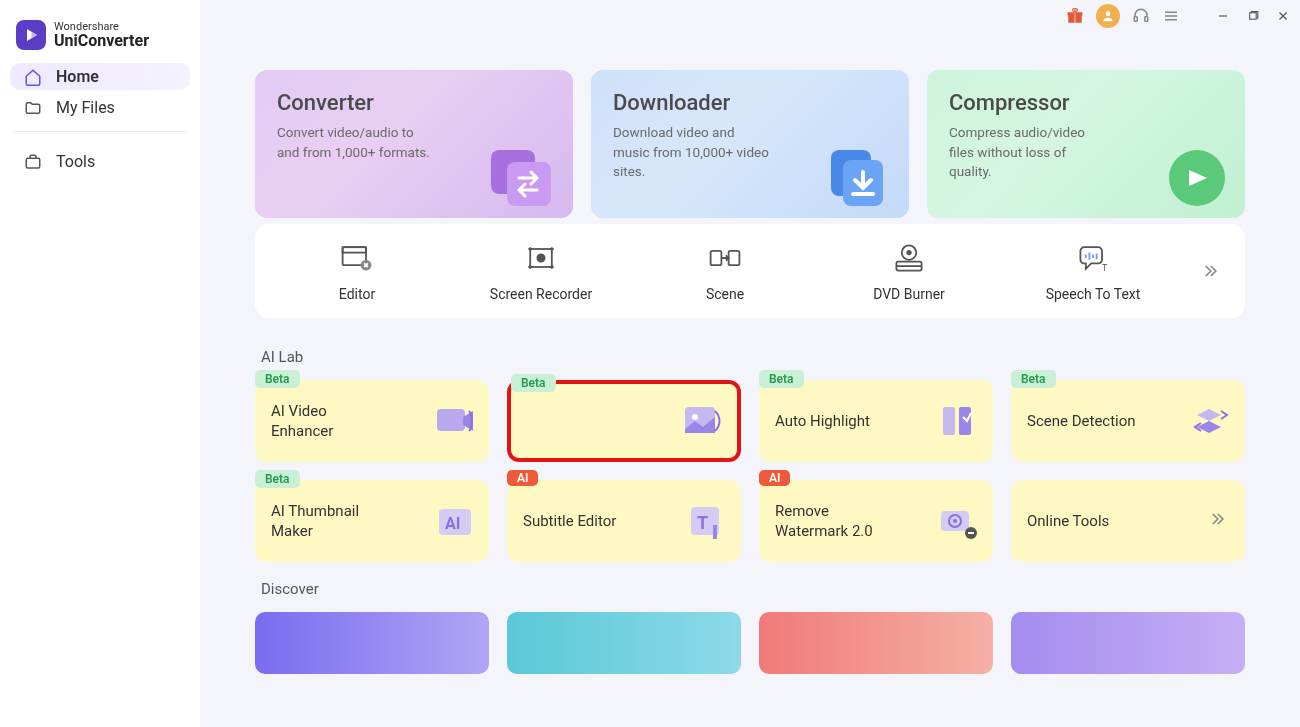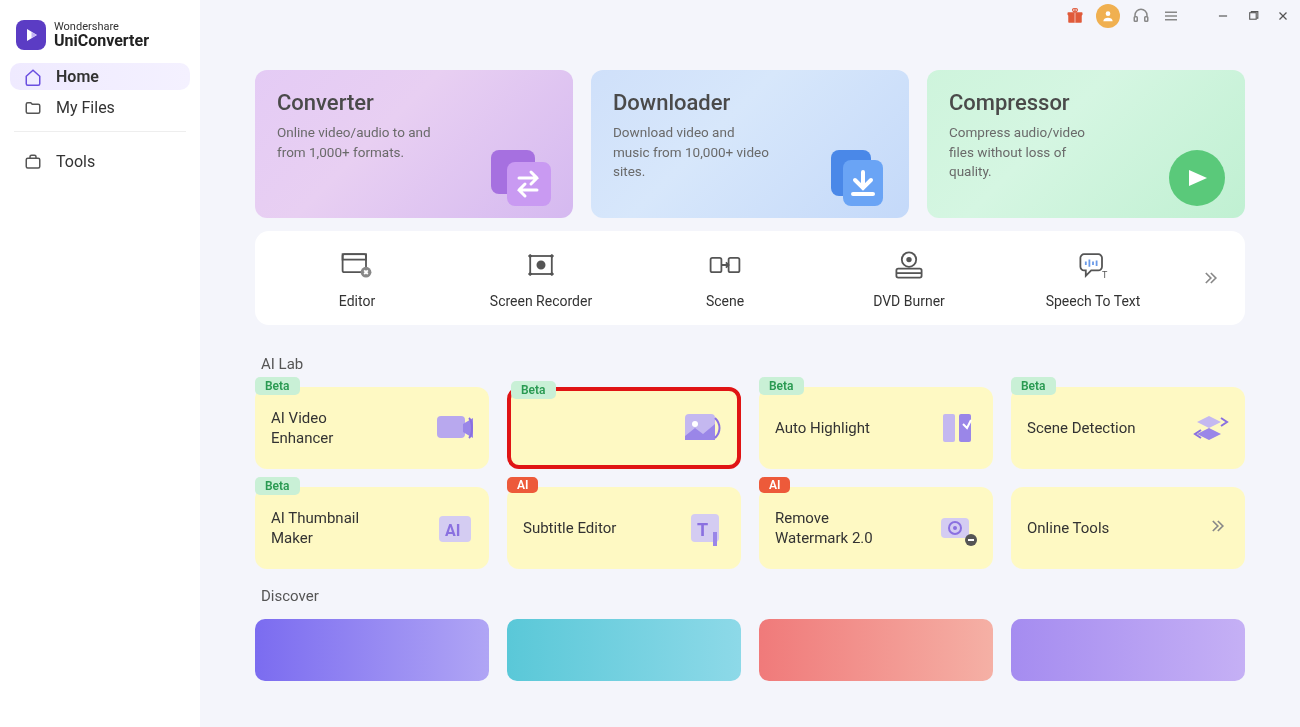--- a/index.html
+++ b/index.html
@@ -23,21 +23,21 @@
     .content { flex: 1; position: relative; display: flex; flex-direction: column; }
     .topbar { position: absolute; top: 4px; right: 8px; display: flex; align-items: center; gap: 12px; }
     .top-icon { width: 18px; height: 18px; display: flex; align-items: center; justify-content: center; color: #888; cursor: pointer; }
     .avatar-circle { width: 24px; height: 24px; border-radius: 50%; background: #f0b050; display: flex; align-items: center; justify-content: center; }
     .win-btn { width: 18px; height: 18px; display: flex; align-items: center; justify-content: center; color: #555; cursor: pointer; font-size: 16px; }
     
     
     .main { padding: 70px 55px 0 55px; overflow: hidden; }
     
     
-    .hero-row { display: flex; gap: 18px; margin-bottom: 13px; }
+    .hero-row { display: flex; gap: 18px; margin-bottom: 6px; }
     .hero-card { flex: 1; height: 148px; border-radius: 12px; padding: 20px 22px; position: relative; overflow: hidden; cursor: pointer; }
     .hero-title { font-size: 22px; font-weight: 500; color: #4a4a4a; margin-bottom: 8px; }
     .hero-desc { font-size: 13.5px; color: #6a6a6a; line-height: 1.45; max-width: 160px; }
     .hero-card.c1 { background: linear-gradient(135deg, #e4cbf5, #e8cff2 40%, #d5b9f0); }
     .hero-card.c2 { background: linear-gradient(135deg, #cfe0fa, #d7e7fb 40%, #c4d9f9); }
     .hero-card.c3 { background: linear-gradient(135deg, #cef4dc, #d5f6e2 40%, #c0f0d2); }
     .hero-ico { position: absolute; right: 12px; bottom: 6px; width: 80px; height: 80px; }
     
     
     .tool-strip { display: flex; background: #fff; border-radius: 14px; padding: 16px 10px; margin-bottom: 30px; align-items: center; }
@@ -151,21 +151,21 @@
           <line x1="6" y1="6" x2="18" y2="18"></line>
           <line x1="6" y1="18" x2="18" y2="6"></line>
         </svg>
     </span>
   </div>
 
   <div class="main">
     <div class="hero-row">
       <div class="hero-card c1">
         <div class="hero-title">Converter</div>
-        <div class="hero-desc">Online video/audio to and from 1,000+ formats.</div>
+        <div class="hero-desc">Convert video/audio to and from 1,000+ formats.</div>
         <svg class="hero-ico" viewBox="0 0 80 80">
             <rect x="10" y="18" width="44" height="44" rx="8" fill="#a670e0"></rect>
             <rect x="26" y="30" width="44" height="44" rx="8" fill="#c99af2"></rect>
             <path d="M38 46h18m-6-6 6 6-6 6M56 58H38m6 6-6-6 6-6" stroke="#fff" stroke-width="3" fill="none" stroke-linecap="round"></path>
           </svg>
       </div>
       <div class="hero-card c2">
         <div class="hero-title">Downloader</div>
         <div class="hero-desc">Download video and music from 10,000+ video sites.</div>
         <svg class="hero-ico" viewBox="0 0 80 80">

